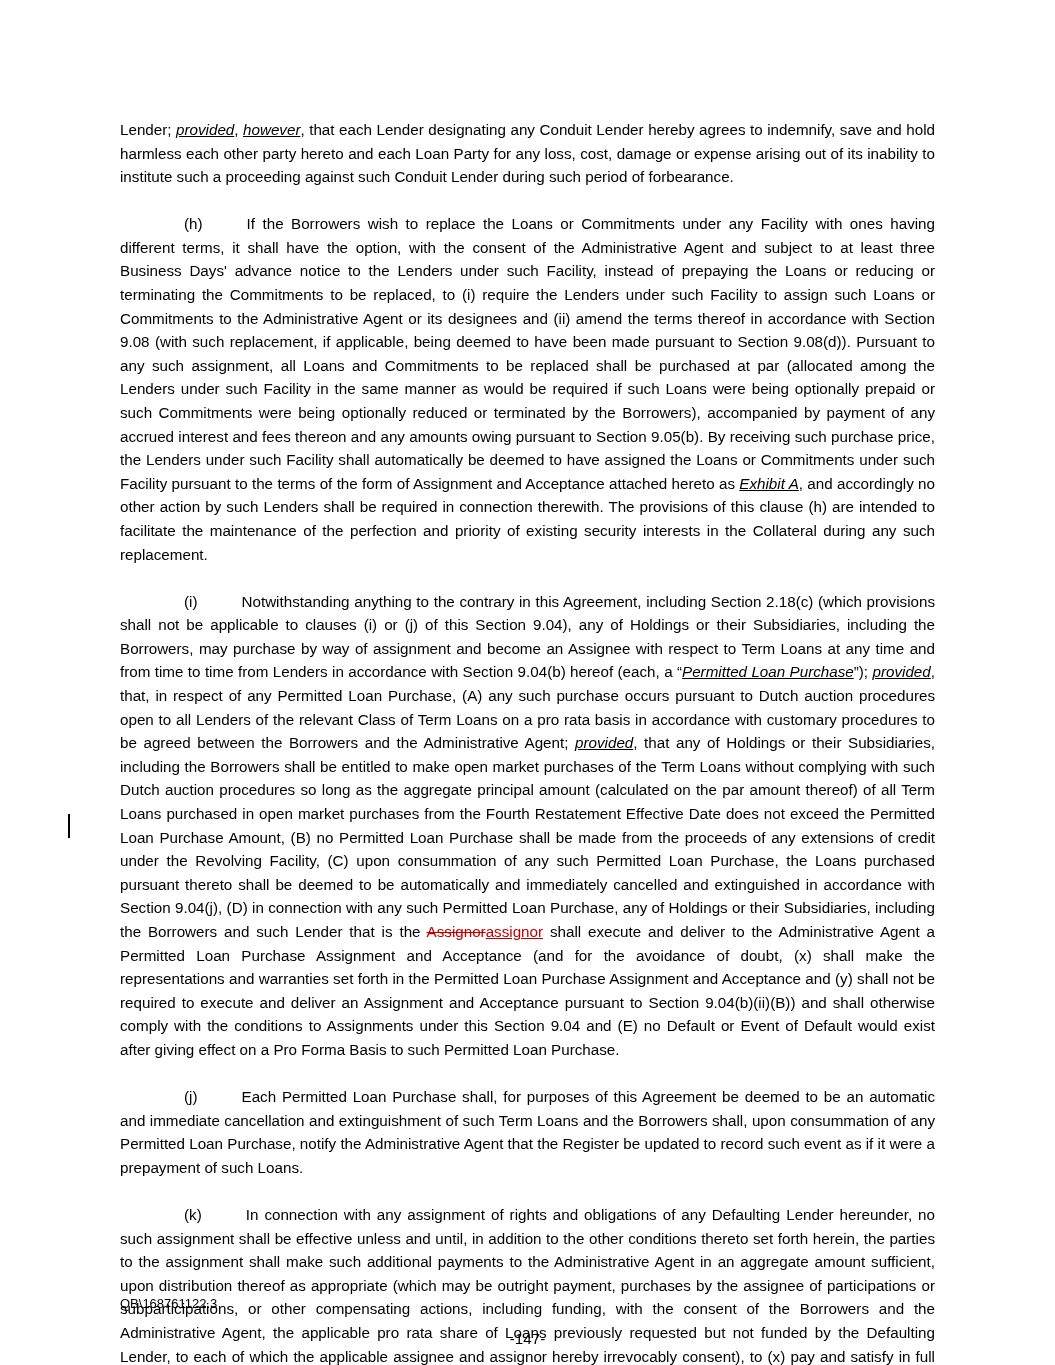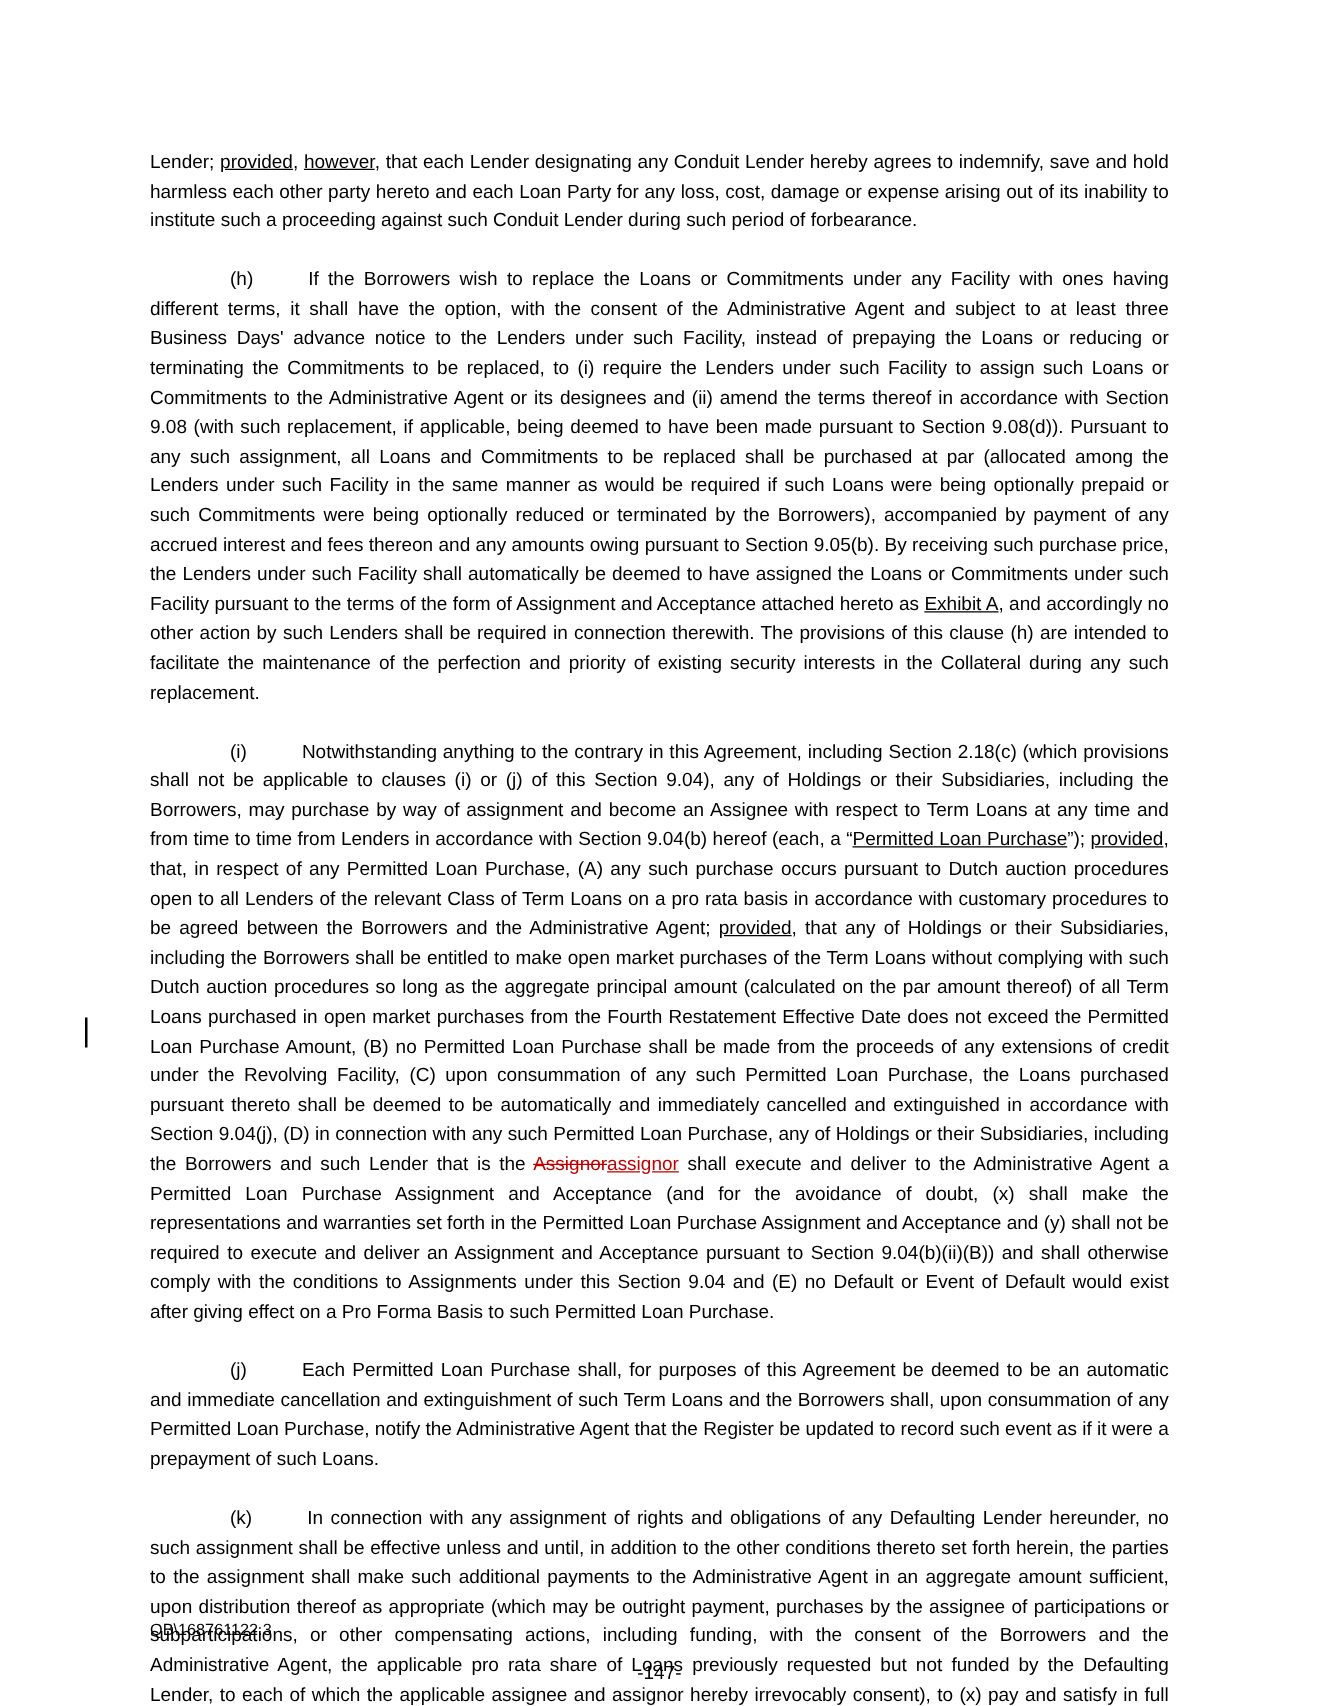--- a/index.html
+++ b/index.html
@@ -36,20 +36,21 @@
   .indent {
     display: inline-block;
     width: 64px;
   }
   .label-gap {
     display: inline-block;
     width: 44px;
   }
   .u {
     text-decoration: underline;
+    font-style: italic;
   }
   .ins {
     color: #c00000;
     text-decoration: underline;
   }
   .del {
     color: #c00000;
     text-decoration: line-through;
   }
   .changebar {

